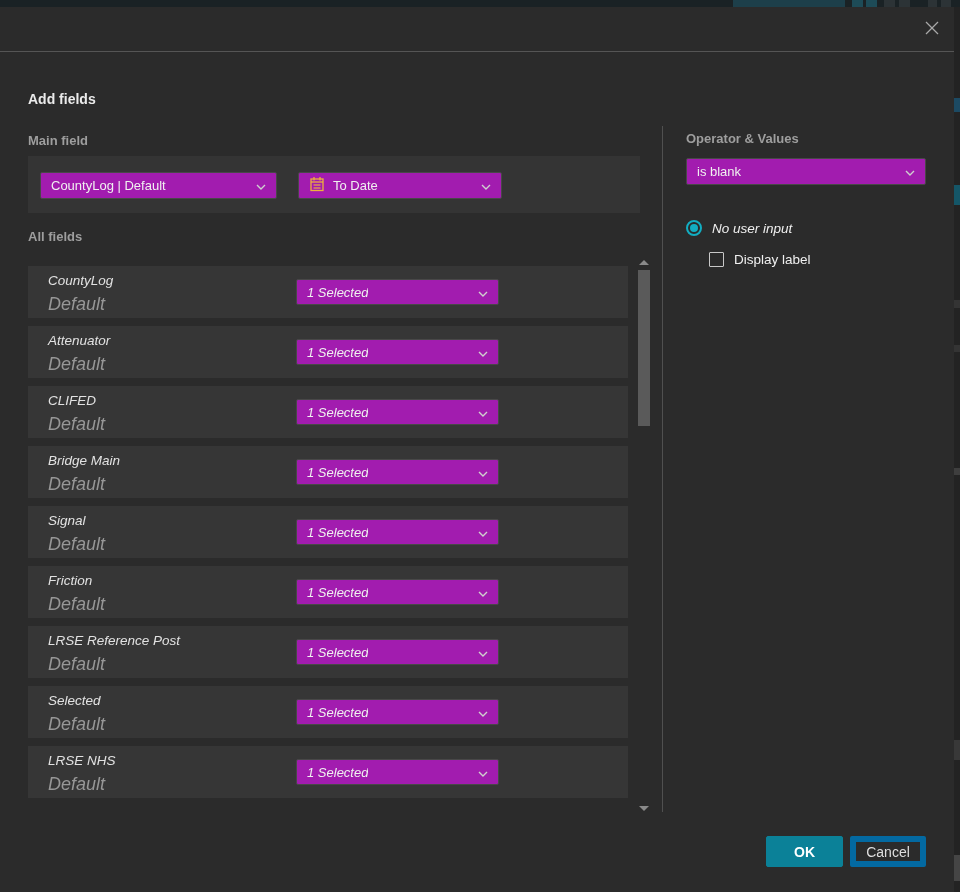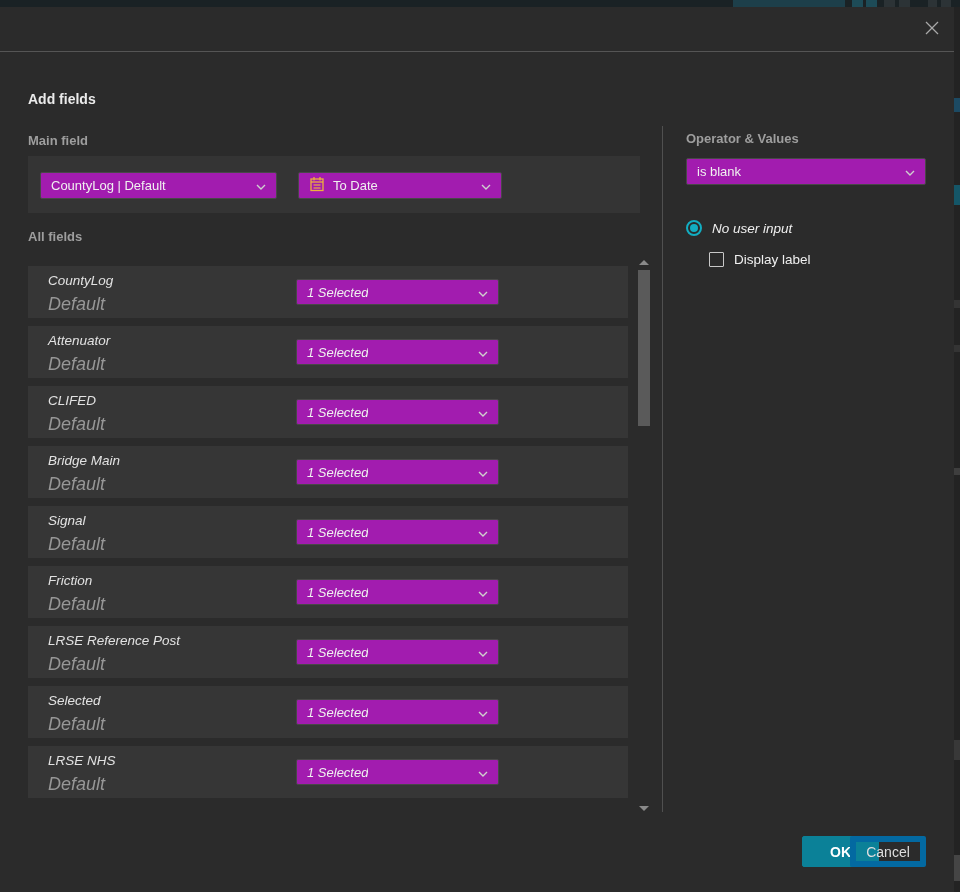--- a/index.html
+++ b/index.html
@@ -140,21 +140,20 @@
 
   
   .btn {
     position:absolute; top:829px; height:31px; border-radius:2px;
     display:flex; align-items:center; justify-content:center;
     font-size:14px; cursor:pointer;
   }
   .btn-ok {
     left:766px; width:77px; background:#0b8198; color:#ffffff; font-weight:600;
     border:1px solid #0b8198;
-    margin-left:36px;
   }
   .btn-cancel {
     left:850px; width:76px; background:transparent; color:#dedede;
     border:6px solid #0369a1;
   }
 </style>
 </head>
 <body>
 
 <div class="top-strip">

